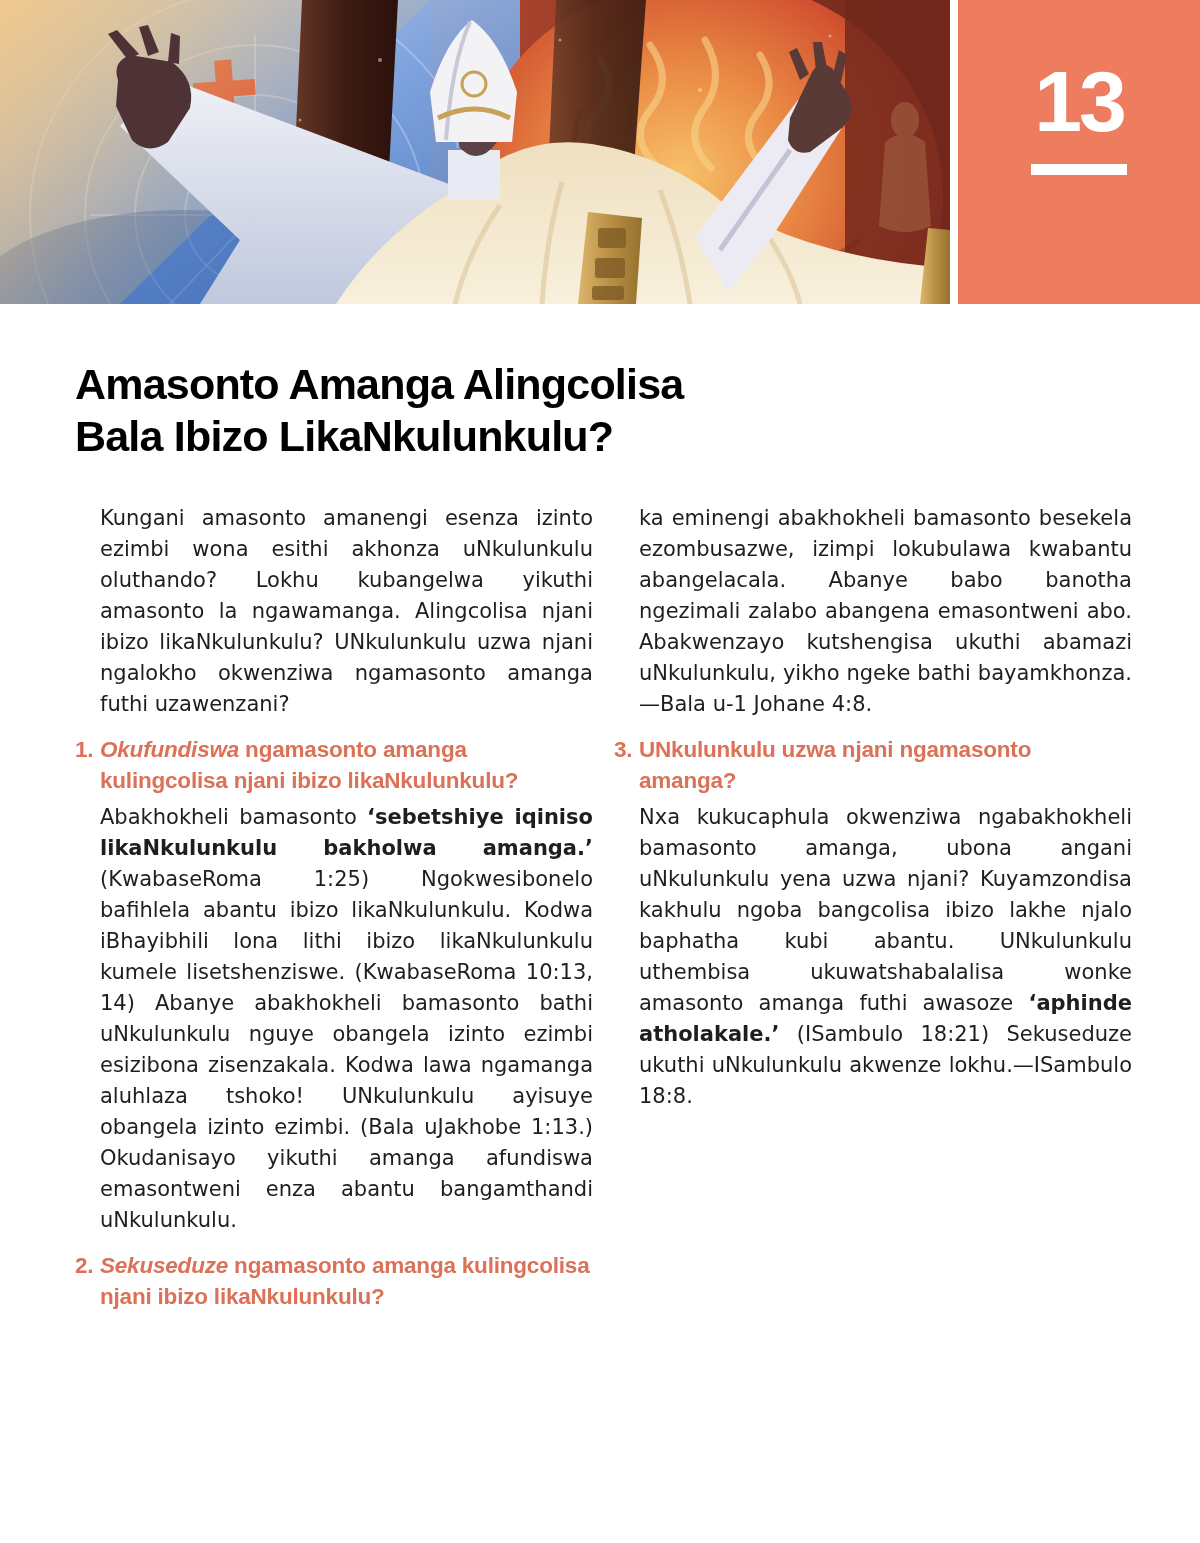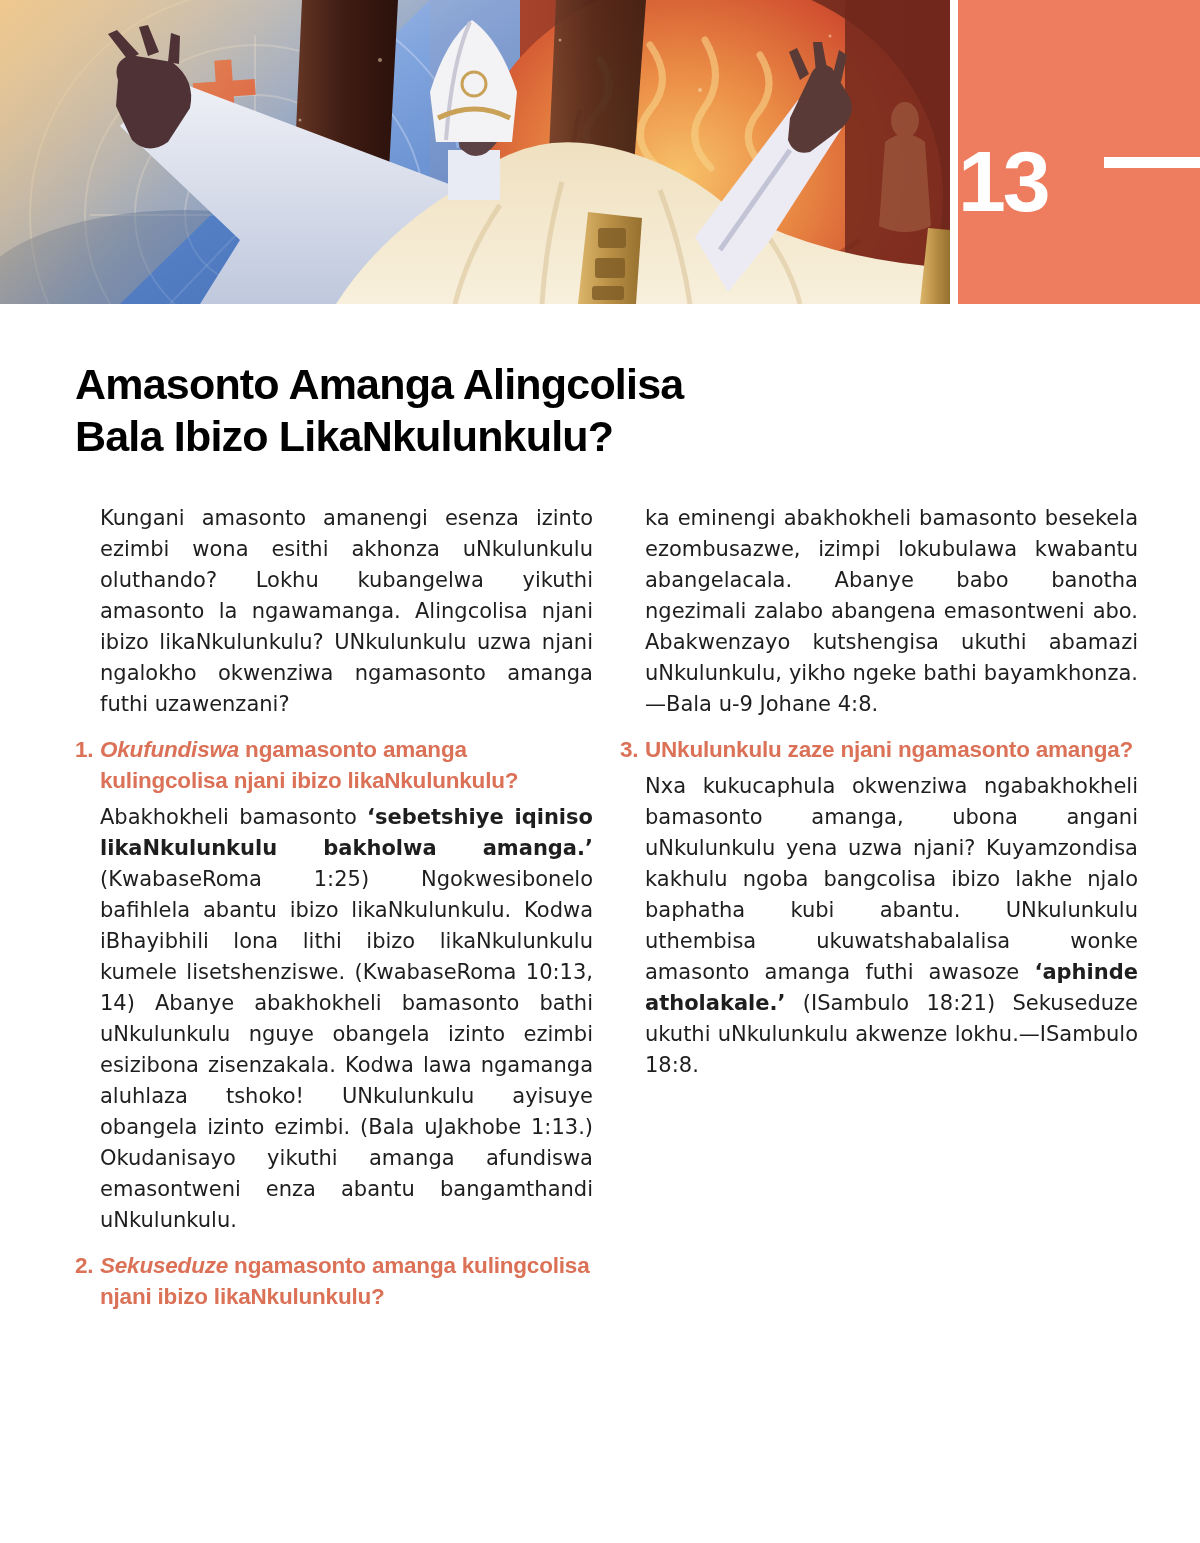--- a/index.html
+++ b/index.html
@@ -15,38 +15,38 @@
     background:#ffffff;
     font-family:"DejaVu Sans","Liberation Sans",sans-serif;
     color:var(--body-color);
     overflow:hidden;
   }
   .hero-row{display:flex;height:304px;}
   .hero-img{width:950px;height:304px;display:block;flex:none;}
   .hero-gap{width:8px;flex:none;background:#ffffff;}
   .chapter-box{
     flex:1;background:var(--accent-block);
-    display:flex;flex-direction:row;align-items:center;justify-content:space-between;
+    display:flex;flex-direction:column;align-items:center;
   }
   .chapter-num{
     margin-top:58px;
     font-family:"Liberation Sans",sans-serif;
     font-weight:700;font-size:86px;line-height:1;
     letter-spacing:-3px;color:#ffffff;
   }
   .chapter-rule{width:96px;height:11px;background:#ffffff;margin-top:20px;}
   .content{padding:0 35px 0 75px;}
   .page-title{
     margin:54px 0 0 0;
     font-family:"Liberation Sans",sans-serif;
     font-weight:700;font-size:43px;line-height:52px;
     letter-spacing:-0.8px;color:var(--title-color);
   }
   .page-title .tl{display:block;}
-  .columns{display:flex;gap:27px;margin-top:41px;}
+  .columns{display:flex;gap:21px;margin-top:41px;}
   .col{width:518px;flex:none;}
   .para{
     margin:0;padding-left:25px;
     font-size:21px;line-height:31px;
     text-align:justify;
   }
   .section-heading{
     display:flex;margin:14px 0 6px 0;
     font-family:"Liberation Sans",sans-serif;
     font-weight:700;font-size:22.5px;line-height:31px;
@@ -219,24 +219,24 @@
 
       <div class="section">
         <div class="section-heading">
           <span class="q-num">2.</span>
           <span class="q-text"><span class="i">Sekuseduze</span><span> ngamasonto amanga kulingcolisa njani ibizo likaNkulunkulu?</span></span>
         </div>
       </div>
     </div>
 
     <div class="col">
-      <p class="para"><span>ka eminengi abakhokheli bamasonto besekela ezombusazwe, izimpi lokubulawa kwabantu abangelacala. Abanye babo banotha ngezimali zalabo abangena emasontweni abo. Abakwenzayo kutshengisa ukuthi abamazi uNkulunkulu, yikho ngeke bathi bayamkhonza.—Bala u-9 Johane 4:8.</span></p>
+      <p class="para"><span>ka eminengi abakhokheli bamasonto besekela ezombusazwe, izimpi lokubulawa kwabantu abangelacala. Abanye babo banotha ngezimali zalabo abangena emasontweni abo. Abakwenzayo kutshengisa ukuthi abamazi uNkulunkulu, yikho ngeke bathi bayamkhonza.—Bala u-1 Johane 4:8.</span></p>
 
       <div class="section">
         <div class="section-heading">
           <span class="q-num">3.</span>
-          <span class="q-text"><span>UNkulunkulu zaze njani ngamasonto amanga?</span></span>
+          <span class="q-text"><span>UNkulunkulu uzwa njani ngamasonto amanga?</span></span>
         </div>
         <p class="para"><span>Nxa kukucaphula okwenziwa ngabakhokheli bamasonto amanga, ubona angani uNkulunkulu yena uzwa njani? Kuyamzondisa kakhulu ngoba bangcolisa ibizo lakhe njalo baphatha kubi abantu. UNkulunkulu uthembisa ukuwatshabalalisa wonke amasonto amanga futhi awasoze </span><span class="b">‘aphinde atholakale.’</span><span> (ISambulo 18:21) Sekuseduze ukuthi uNkulunkulu akwenze lokhu.—ISambulo 18:8.</span></p>
       </div>
     </div>
   </div>
 </div>
 
 </body></html>

